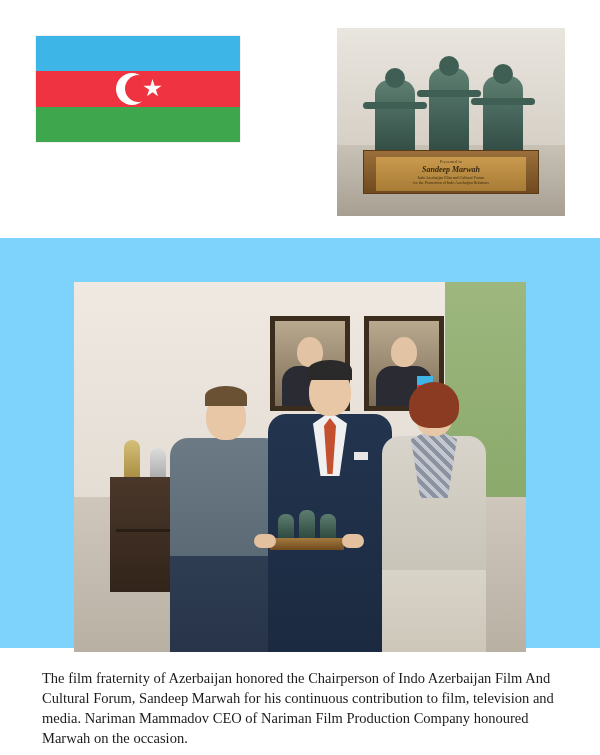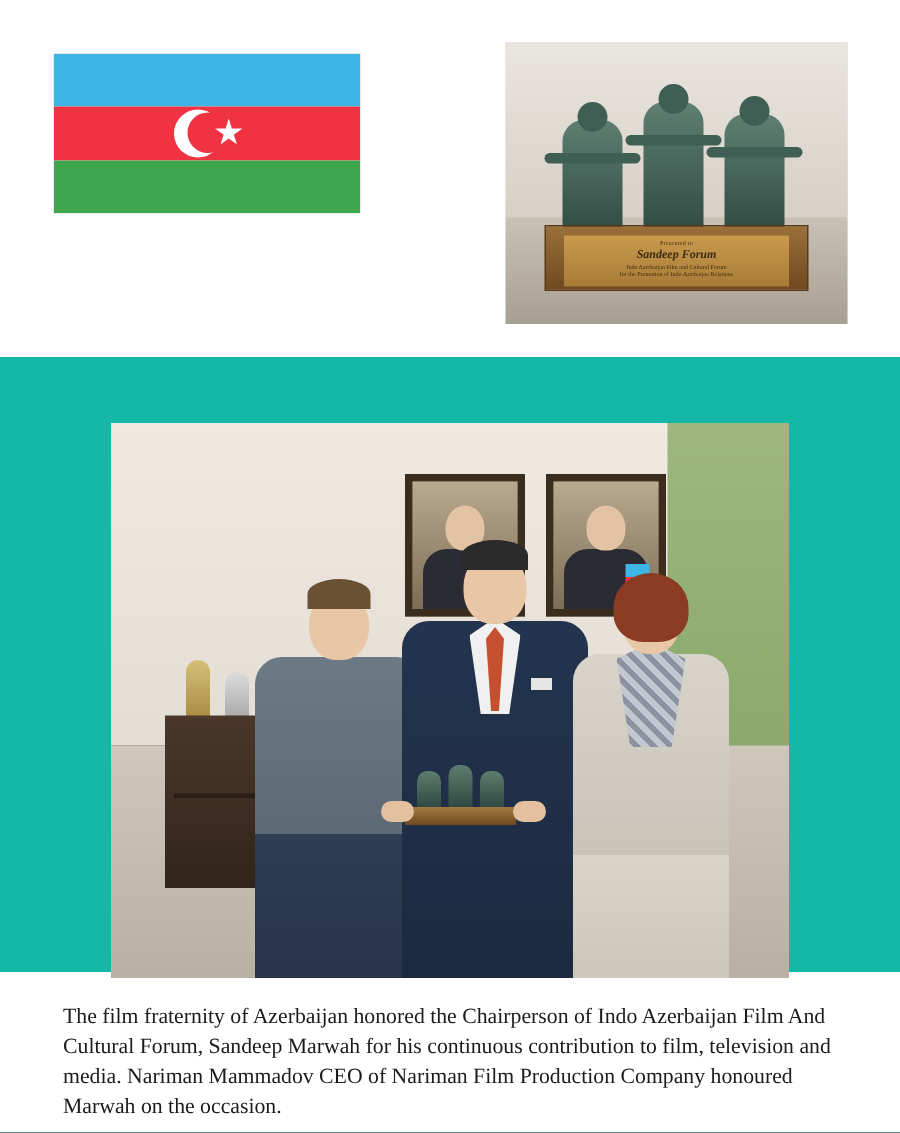--- a/index.html
+++ b/index.html
@@ -179,21 +179,21 @@
     font-size: 4px;
     line-height: 5px;
   }
   
   .gray-section {
     position: absolute;
     left: 0;
     top: 238px;
     width: 600px;
     height: 410px;
-    background: #14b8a6;
+    background: #7dd3fc;
   }
   .main-photo {
     position: absolute;
     left: 74px;
     top: 44px;
     width: 452px;
     height: 370px;
     background: #4a3f35;
     overflow: hidden;
   }
@@ -394,21 +394,21 @@
         <div class="head"></div>
         <div class="arms"></div>
       </div>
       <div class="fig fig-3">
         <div class="head"></div>
         <div class="arms"></div>
       </div>
       <div class="base">
         <div class="plaque">
           <div class="plq-presented">Presented to</div>
-          <div class="plq-name">Sandeep Forum</div>
+          <div class="plq-name">Sandeep Marwah</div>
           <div class="plq-line">Indo Azerbaijan Film and Cultural Forum</div>
           <div class="plq-line">for the Promotion of Indo Azerbaijan Relations</div>
         </div>
       </div>
     </div>
   </div>
 
   <div class="gray-section">
 
     <div class="main-photo">

